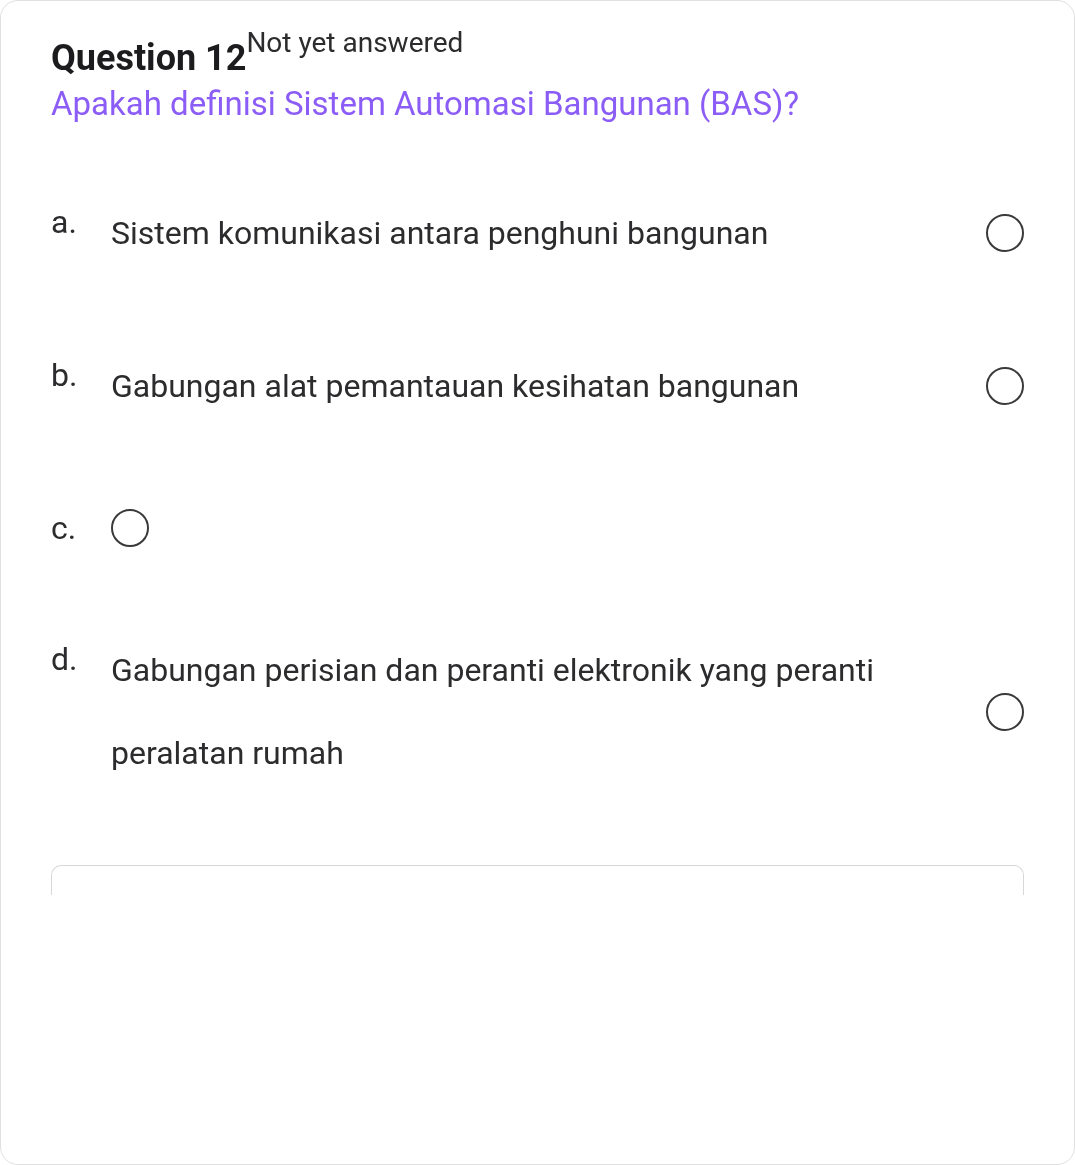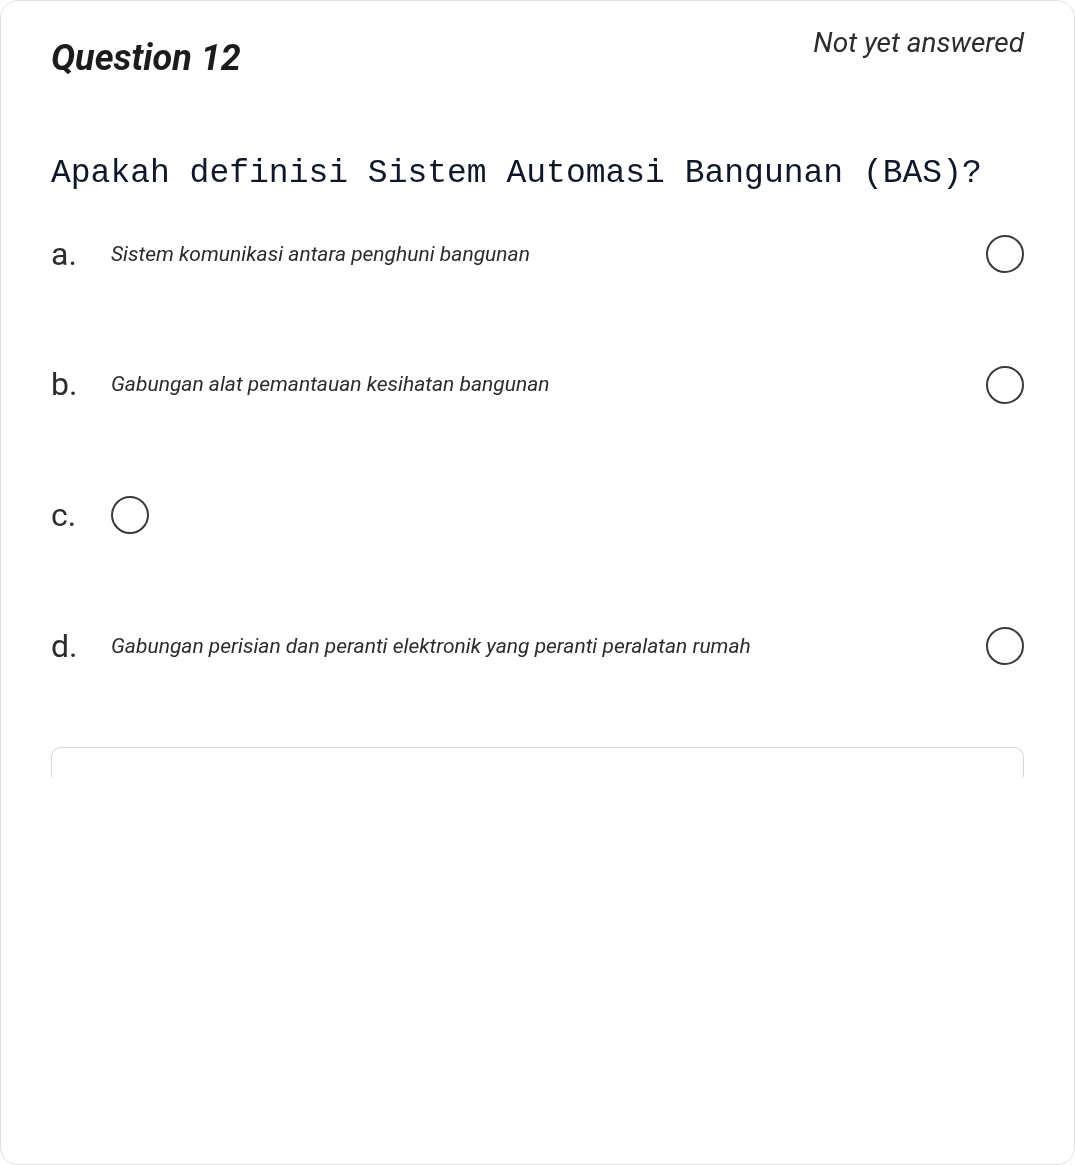--- a/index.html
+++ b/index.html
@@ -13,43 +13,39 @@
     width: 1075px;
     min-height: 1165px;
     padding: 20px 50px 10px 50px;
     border: 1px solid #e0e0e0;
     border-radius: 18px;
     margin: 0 auto;
     background: #fff;
   }
   .header {
     display: flex;
-    justify-content: space-between;
     align-items: flex-start;
-    margin-bottom: 70px;
-    font-style: italic;
   }
   .q-title {
     font-size: 36px;
     font-weight: 700;
     color: #1c1c1e;
     padding-top: 16px;
   }
   .status {
     text-align: right;
     font-size: 28px;
     color: #2c2c2e;
     line-height: 1.55;
   }
   .q-text {
     font-size: 33px;
-    color: #0f172a;
-    margin-bottom: 25px;
+    color: #8b5cf6;
+    margin-bottom: 63px;
     line-height: 1.5;
-    font-family: Liberation Mono, monospace;
   }
   .options {
     display: flex;
     flex-direction: column;
     gap: 70px;
   }
   .option {
     display: flex;
     align-items: center;
     gap: 18px;
@@ -57,25 +53,24 @@
   }
   .opt-letter {
     font-size: 32px;
     color: #2c2c2e;
     width: 42px;
     flex: 0 0 42px;
     align-self: flex-start;
     line-height: 1.9;
   }
   .opt-text {
-    font-size: 21px;
+    font-size: 32px;
     color: #2c2c2e;
     flex: 1 1 auto;
     line-height: 2.6;
-    font-style: italic;
   }
   .radio {
     width: 38px;
     height: 38px;
     border: 2.5px solid #3a3a3c;
     border-radius: 50%;
     flex: 0 0 38px;
     background: #fff;
   }
   .footer-box {

